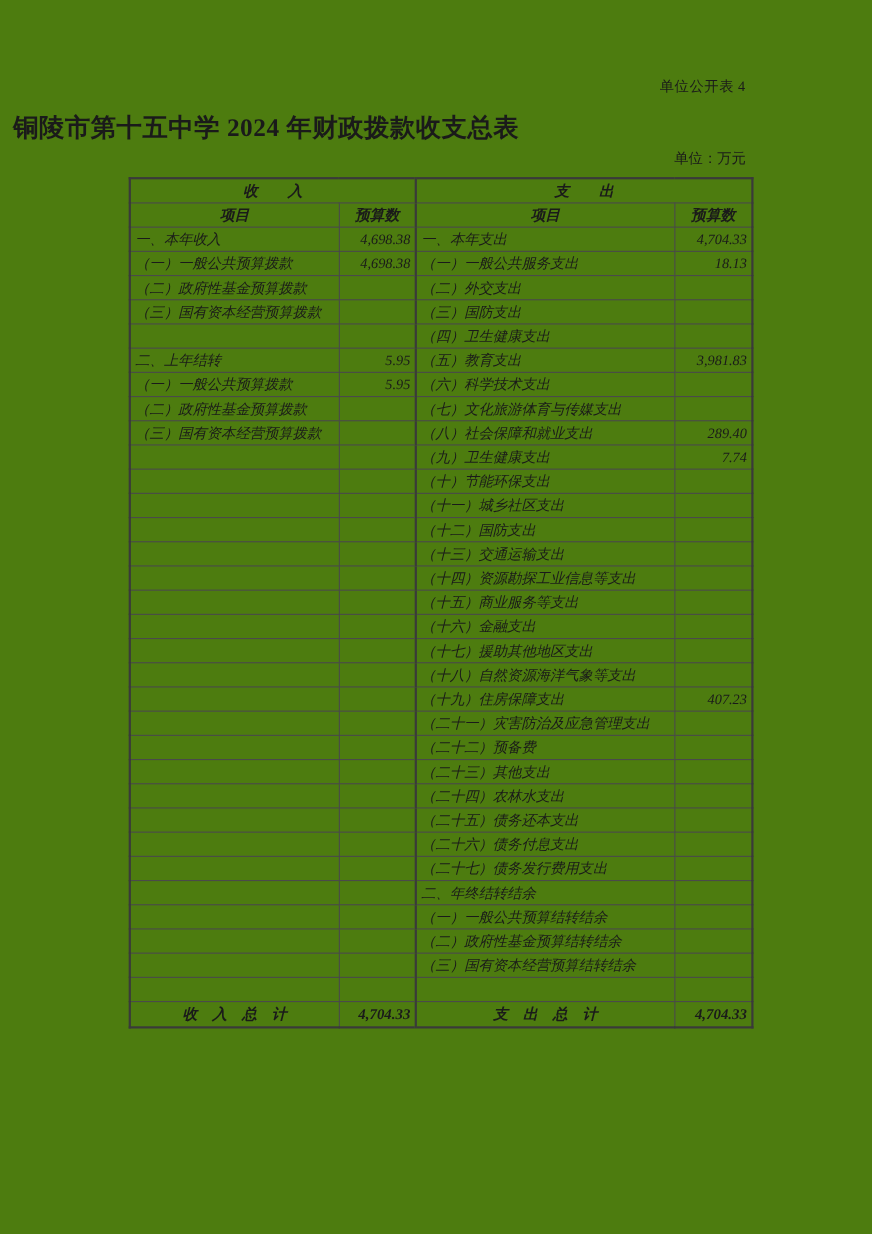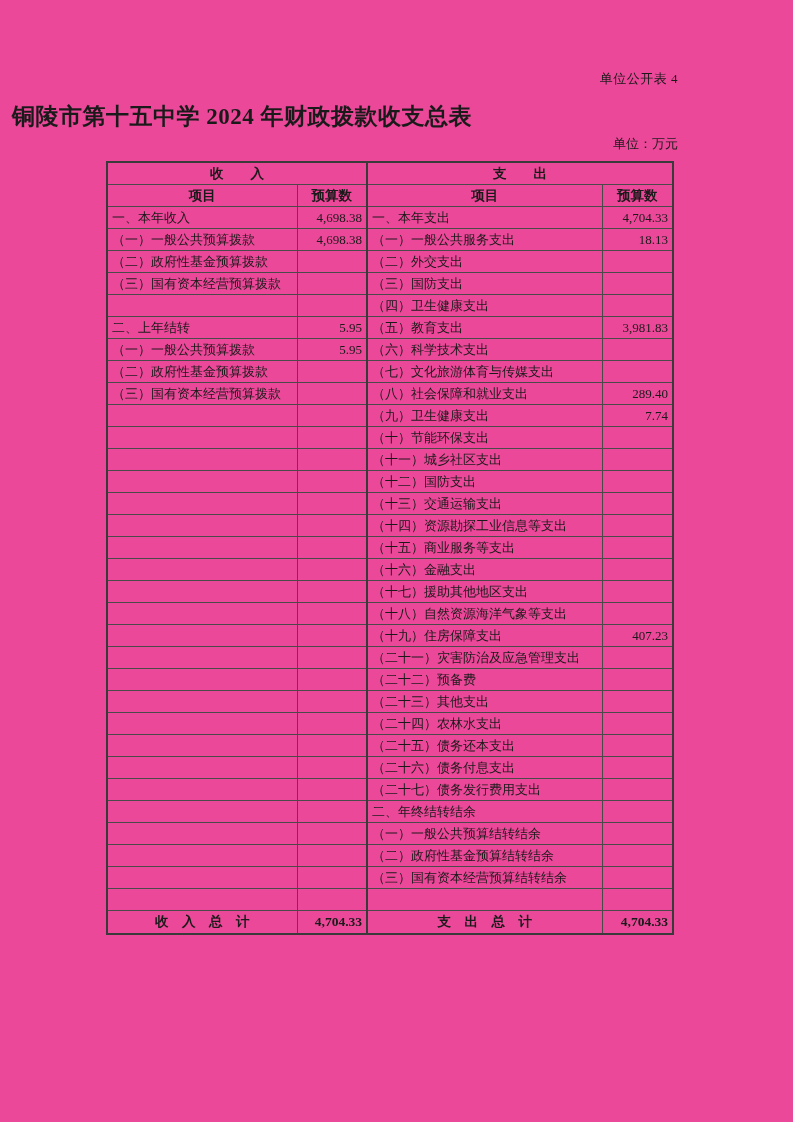--- a/index.html
+++ b/index.html
@@ -4,43 +4,44 @@
 <style>
   * { box-sizing: border-box; margin: 0; padding: 0; }
   html, body { background: #ffffff; }
   body {
     width: 793px; height: 1122px;
     font-family: "Liberation Serif", "DejaVu Serif", serif;
     color: #1a1a1a;
     position: relative;
     overflow: hidden;
   }
-  .page { position: relative; width: 793px; height: 1122px; background: #ec4899; }
+  .page { position: relative; width: 793px; height: 1122px; background: #4d7c0f; }
 
   .pub-label {
     position: absolute; top: 70px; right: 115px;
     font-size: 13px; letter-spacing: 0.5px;
   }
   .title {
     position: absolute; top: 101px; left: 12px; width: 100%;
     text-align: left;
     font-size: 23px; font-weight: bold; letter-spacing: 0.5px;
   }
   .unit-note {
     position: absolute; top: 135px; right: 115px;
     font-size: 13px;
   }
 
   table.budget {
-    position: absolute; left: 106px; top: 161px;
+    position: absolute; left: 117px; top: 161px;
     width: 566px;
     border-collapse: collapse;
     table-layout: fixed;
     font-size: 13px;
     border: 2px solid #3a3a3a;
+    font-style: italic;
   }
   col.c-item-l  { width: 190px; }
   col.c-num-l   { width: 70px; }
   col.c-item-r  { width: 235px; }
   col.c-num-r   { width: 71px; }
 
   table.budget th, table.budget td {
     border: 1px solid #4a4a4a;
     height: 22px;
     line-height: 21px;

